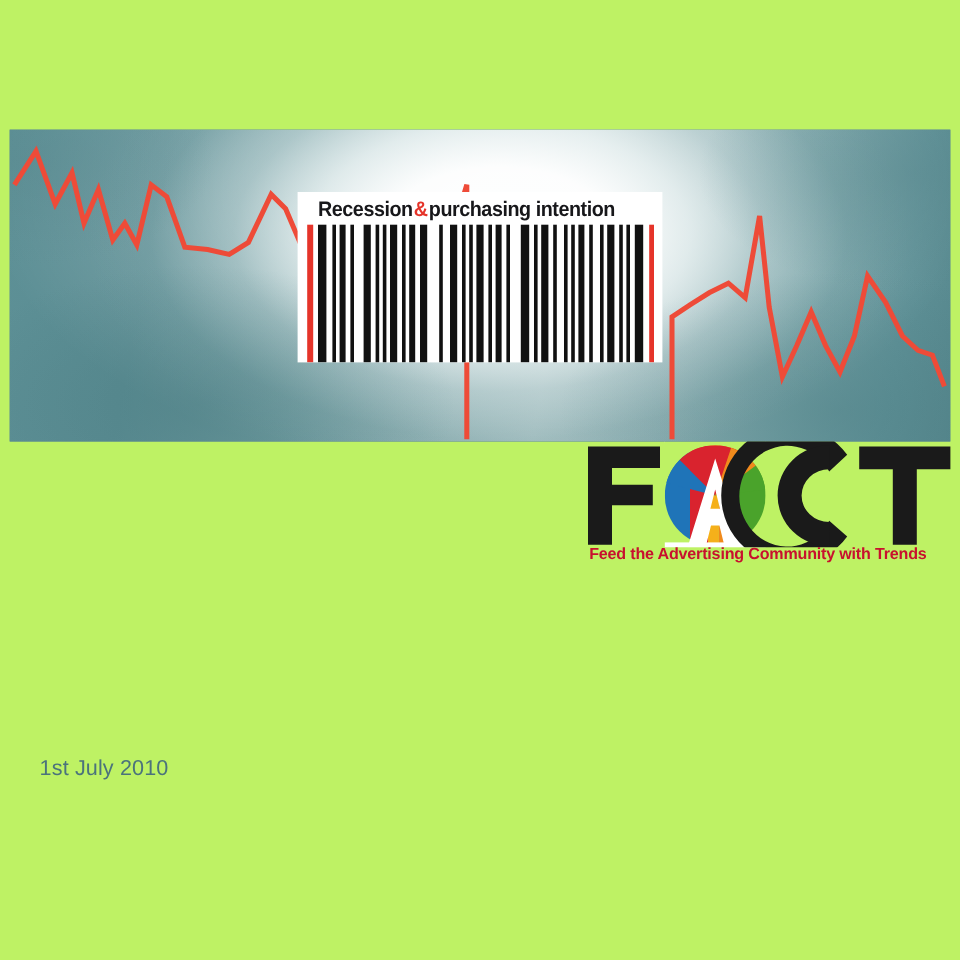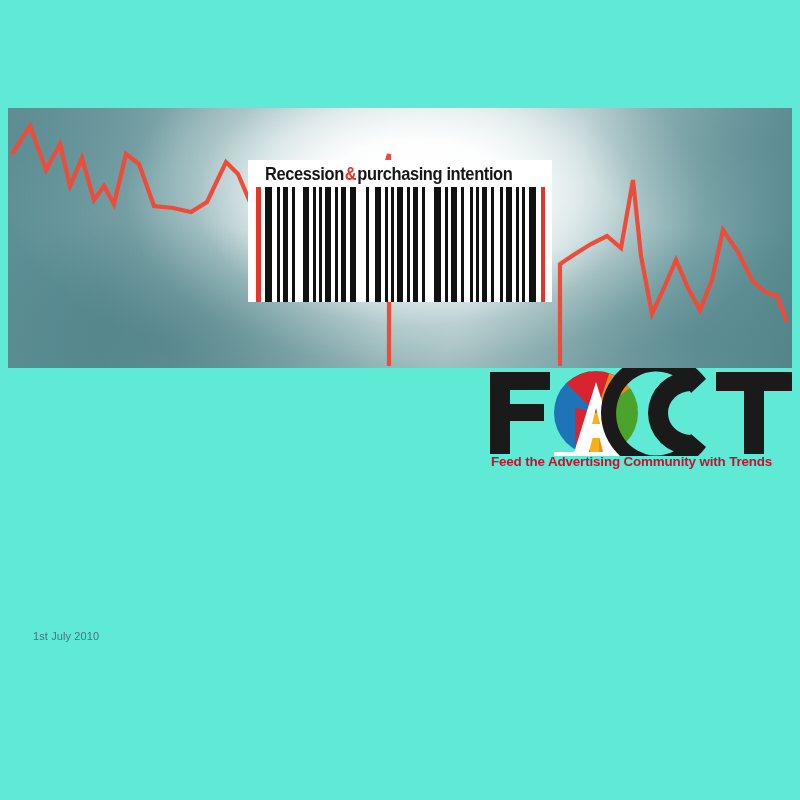--- a/index.html
+++ b/index.html
@@ -12,21 +12,21 @@
     background: #ffffff;
     font-family: "Liberation Sans", sans-serif;
     overflow: hidden;
     position: relative;
   }
 
   
   .slide {
     position: absolute;
     inset: 0;
-    background: #5eead4;
+    background: #bef264;
   }
 
   
   .banner {
     position: absolute;
     left: 8px;
     top: 108px;
     width: 784px;
     height: 260px;
     overflow: hidden;
@@ -153,21 +153,21 @@
     line-height: 48px;
     font-weight: normal;
     color: #44707a;
     letter-spacing: -0.3px;
   }
   .subdate {
     position: absolute;
     left: 33px;
     top: 630px;
     font-family: "Liberation Sans", sans-serif;
-    font-size: 11px;
+    font-size: 18px;
     font-weight: normal;
     color: #4b737c;
     letter-spacing: 0.1px;
   }
 </style>
 </head>
 <body>
 
 <div class="slide">
 

